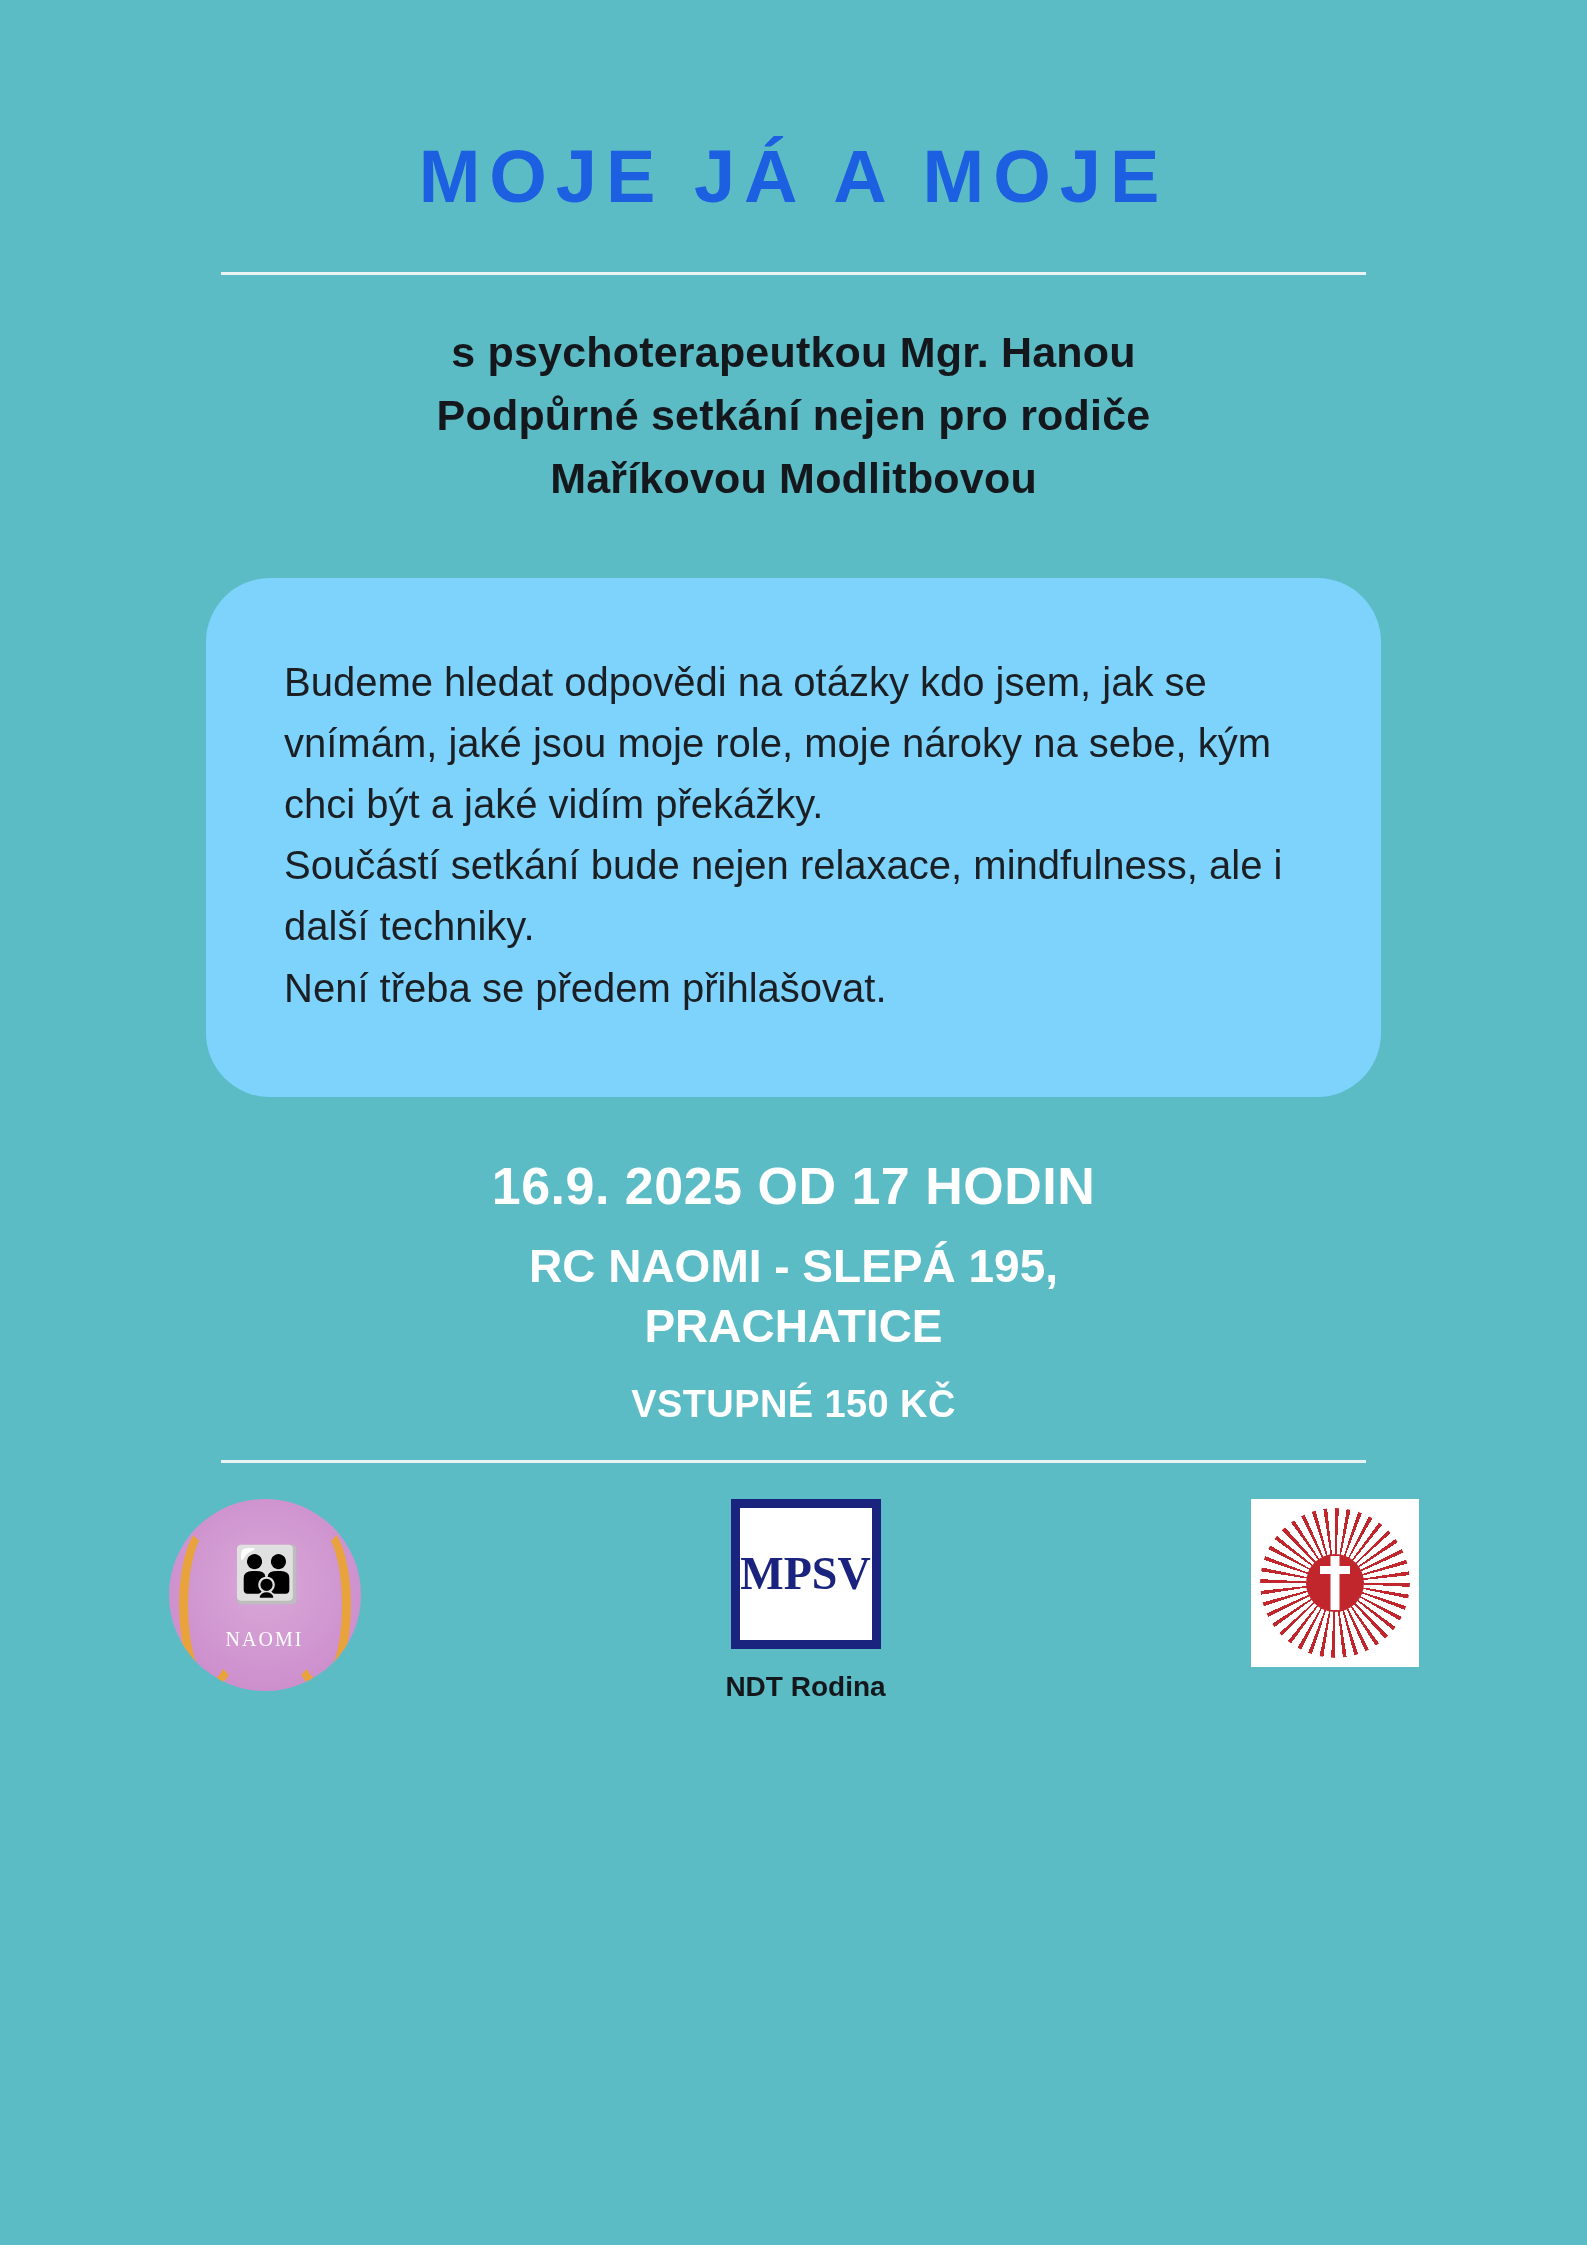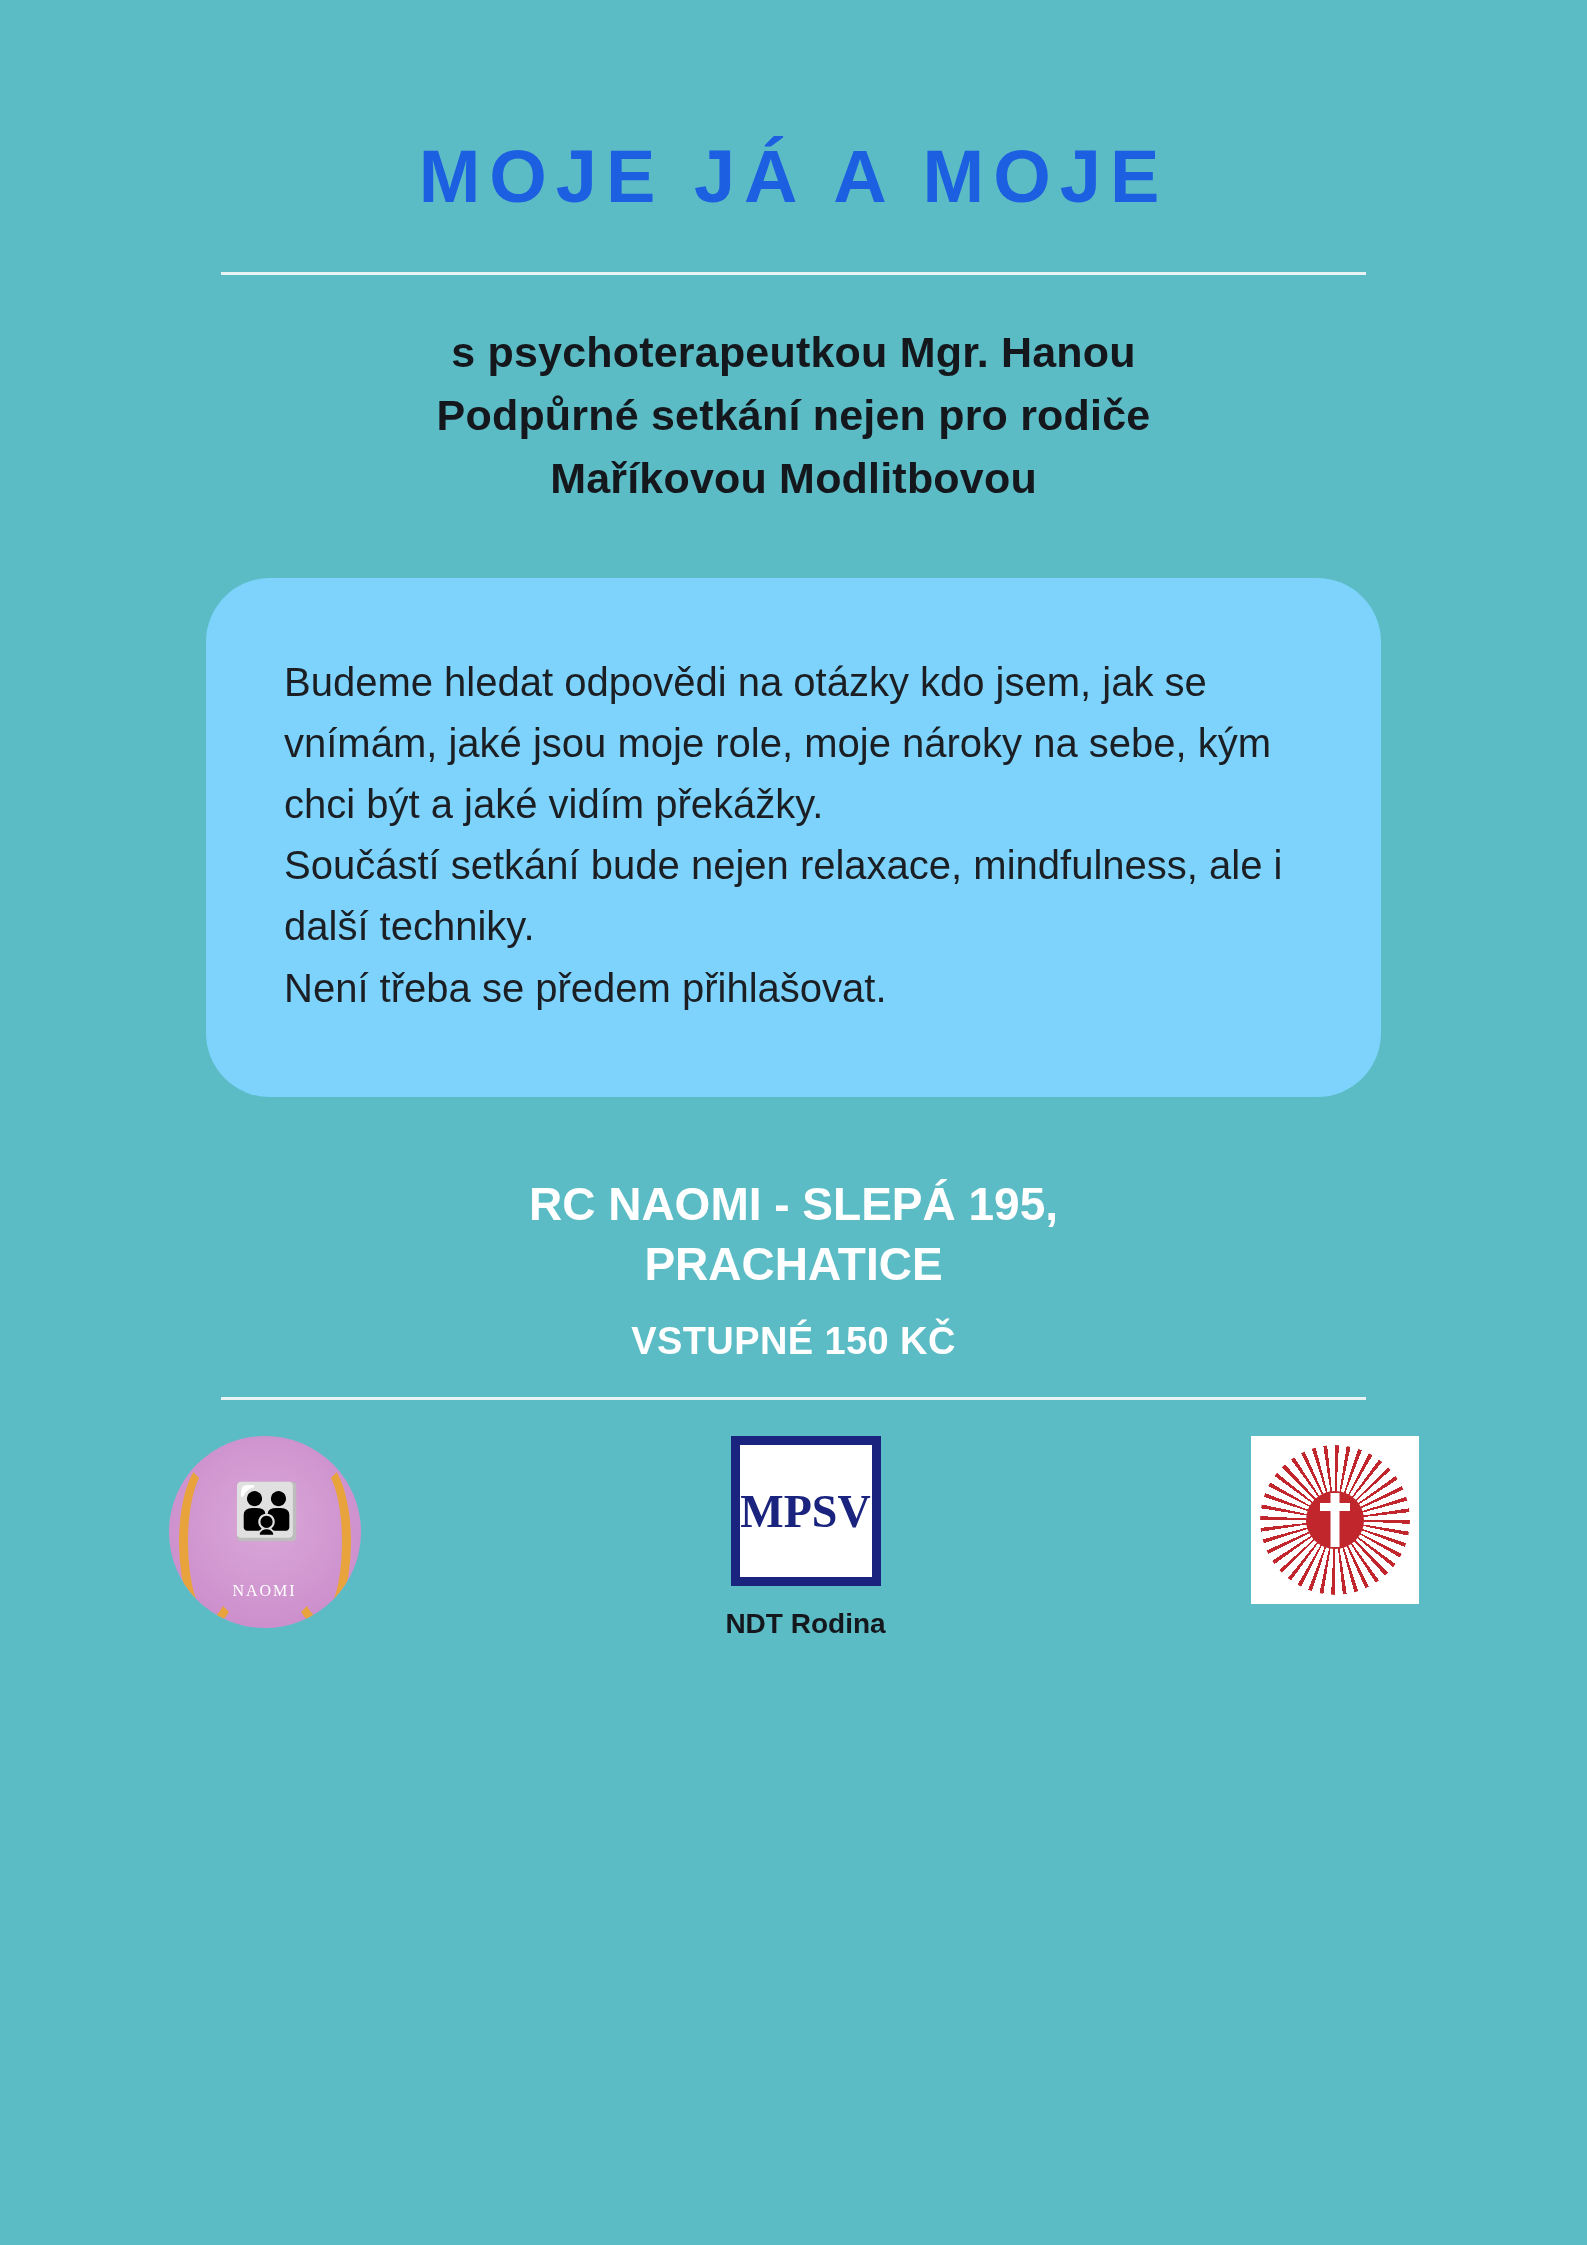--- a/index.html
+++ b/index.html
@@ -139,24 +139,24 @@
     height: 150px;
     border: 9px solid #e8a33c;
     border-radius: 50%;
   }
   .naomi .wreath-left { left: 10px; border-right-color: transparent; border-top-color: transparent; }
   .naomi .wreath-right { right: 10px; border-left-color: transparent; border-top-color: transparent; }
   .naomi .family { position: absolute; left: 0; right: 0; top: 48px; text-align: center; color: #ffffff; font-size: 54px; line-height: 1; letter-spacing: -4px; }
   .naomi .naomi-text {
     position: absolute;
     left: 0; right: 0;
-    bottom: 28px;
+    bottom: 40px;
     text-align: center;
     color: #ffffff;
-    font-size: 16px;
+    font-size: 20px;
     letter-spacing: 2px;
     font-family: "Liberation Serif", serif;
     margin-top: 48px;
   }
 
   
   .mpsv {
     width: 150px;
     height: 150px;
     background: #ffffff;
@@ -239,20 +239,21 @@
     <div>Maříkovou Modlitbovou</div>
   </div>
 
   <div class="card">
     <p>Budeme hledat odpovědi na otázky kdo jsem, jak se vnímám, jaké jsou moje role, moje nároky na sebe, kým chci být a jaké vidím překážky.
 Součástí setkání bude nejen relaxace, mindfulness, ale i další techniky.
 Není třeba se předem přihlašovat.</p>
   </div>
 
   <div class="details">
+    <div class="date-line">16.9. 2025 OD 17 HODIN</div>
     <div class="place-line">RC NAOMI - SLEPÁ 195,
 PRACHATICE</div>
     <div class="price-line">VSTUPNÉ 150 KČ</div>
   </div>
 
   <div class="rule-bottom"></div>
 
   <div class="logos">
 
     <div class="logo-cell">

